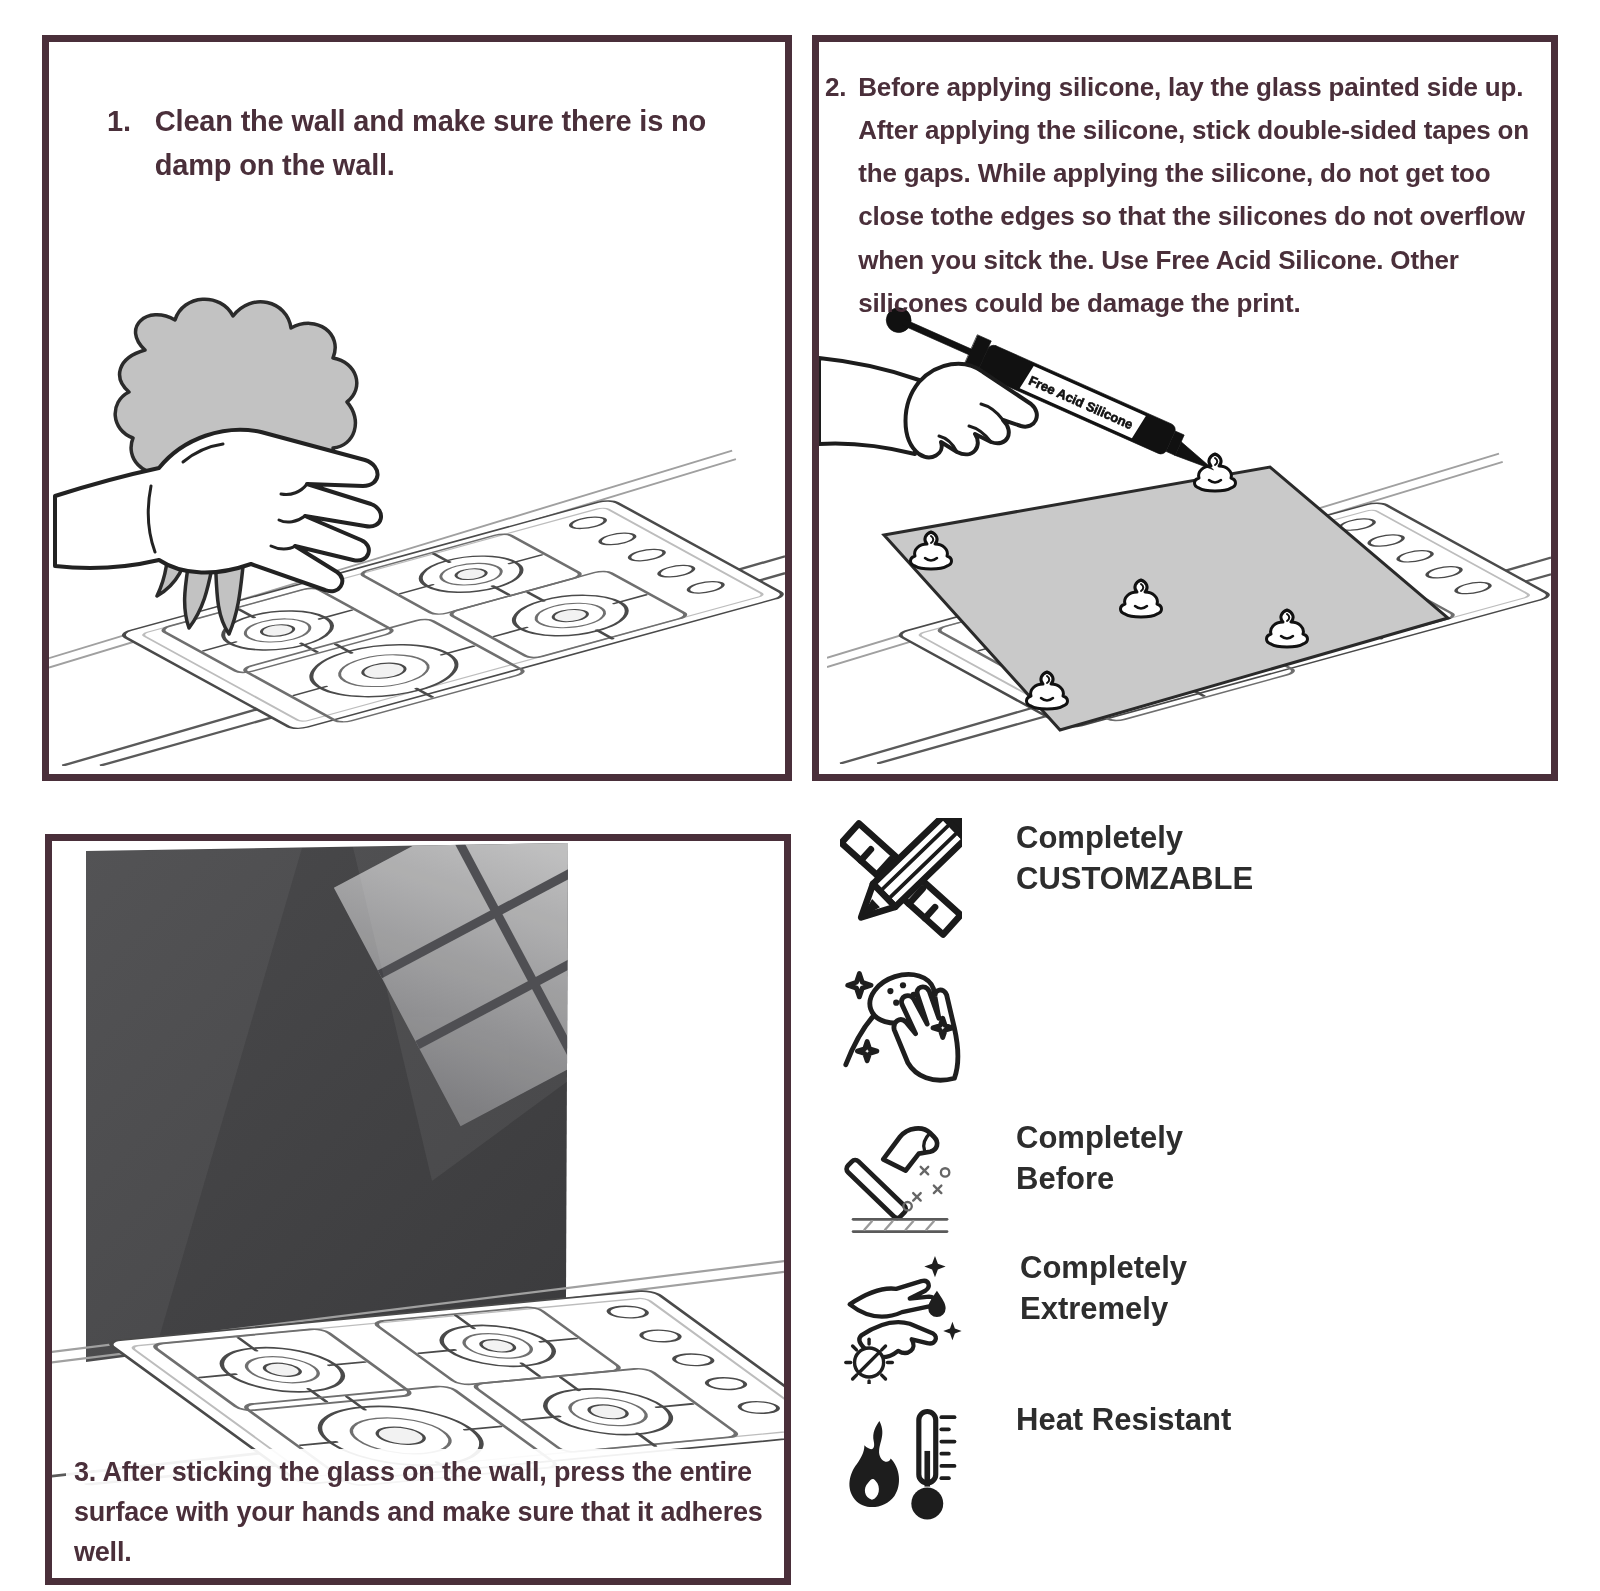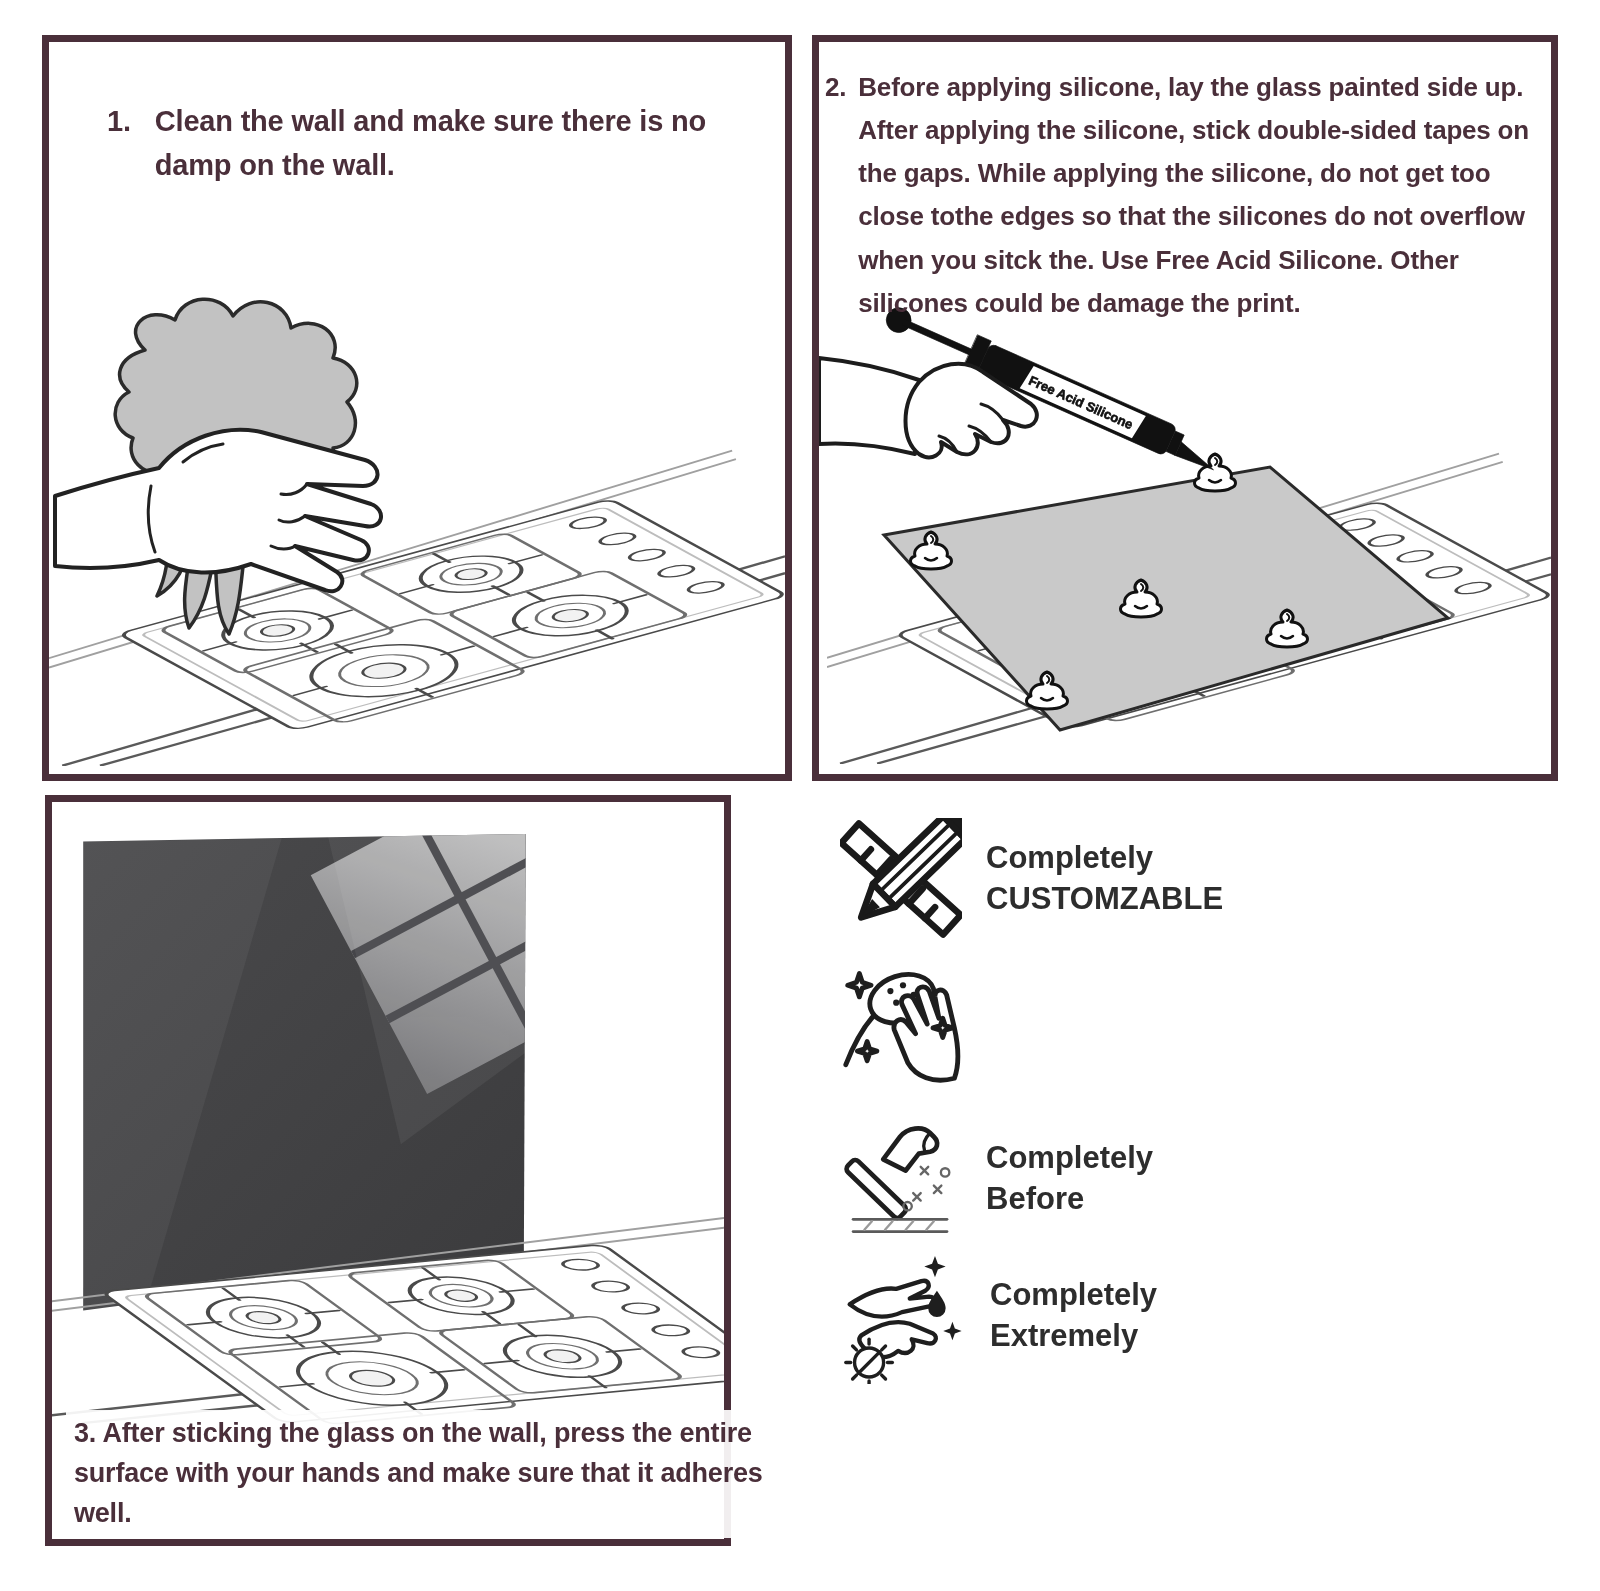--- a/index.html
+++ b/index.html
@@ -2,31 +2,31 @@
 <html><head>
 <meta charset="utf-8">
 <style>
   :root{ --maroon:#4a2f3a; --ink:#2d2d2d; }
   *{margin:0;padding:0;box-sizing:border-box}
   body{background:#fff;font-family:"Liberation Sans","DejaVu Sans",sans-serif}
   .canvas{position:relative;width:1600px;height:1591px;background:#fff;overflow:hidden}
   .panel{position:absolute;border:7px solid var(--maroon);background:#fff}
   #panel1{left:42px;top:35px;width:750px;height:746px}
   #panel2{left:812px;top:35px;width:746px;height:746px}
-  #panel3{left:45px;top:795px;width:686px;height:751px}
+  #panel3{left:45px;top:834px;width:746px;height:751px}
   .illus{position:absolute;left:0;top:0;width:100%;height:100%;z-index:1}
   .step{position:relative;z-index:2;color:var(--maroon);font-weight:bold;letter-spacing:-0.2px}
   .step .num{flex:0 0 auto}
   #panel1 .step{display:flex;gap:24px;padding:58px 26px 0 58px;font-size:29px;line-height:1.5}
   #panel2 .step{display:flex;gap:12px;padding:24px 16px 0 6px;font-size:26px;line-height:1.66}
   #panel3 .step{position:absolute;left:14px;top:608px;width:712px;font-size:27px;line-height:1.48;
                 background:rgba(255,255,255,.92);padding:4px 8px;z-index:3}
   svg text{font-family:"Liberation Sans","DejaVu Sans",sans-serif}
   .features{position:absolute;left:832px;top:810px;width:736px;height:740px}
-  .feature{position:absolute;left:8px;display:flex;align-items:center;gap:24px;color:var(--ink)}
+  .feature{position:absolute;left:8px;display:flex;gap:54px;color:var(--ink)}
   .feature .ficon{flex:0 0 auto}
   .feature .ftext{font-size:31px;font-weight:bold;line-height:1.32}
   .f1{top:8px}.f2{top:146px}.f3{top:308px}.f4{top:438px}.f5{top:590px}
   .hidden-defs{position:absolute;width:0;height:0;overflow:hidden}
 </style>
 </head>
 <body>
 
 <svg class="hidden-defs" aria-hidden="true">
   <defs>
@@ -309,15 +309,37 @@
             <line x1="19" y1="129" x2="41" y2="107"></line>
           </g>
         </g>
       </svg>
       <div class="ftext">
         <div>Completely</div>
         <div>Extremely</div>
       </div>
     </div>
 
+    <div class="feature f5">
+      <svg class="ficon" width="122" height="130" viewBox="0 0 130 138">
+        <path d="M42,22 C50,38 40,46 42,58 C44,66 52,68 54,62 C64,72 66,90 58,102 C48,116 26,118 16,106 C6,94 10,78 18,68 C22,62 26,56 26,48 C32,54 38,54 36,44 C34,34 38,28 42,22 Z" fill="#1d1d1d"></path>
+        <path d="M38,86 C44,92 42,104 34,106 C26,104 24,94 30,88 C33,84 35,82 38,86 Z" fill="#ffffff"></path>
+        <g stroke="#1d1d1d">
+          <rect x="84" y="12" width="18" height="76" rx="9" fill="#ffffff" stroke-width="5.5"></rect>
+          <rect x="90" y="54" width="6" height="38" fill="#1d1d1d" stroke="none"></rect>
+          <circle cx="93" cy="110" r="17" fill="#1d1d1d" stroke="none"></circle>
+          <g stroke-width="4" stroke-linecap="round">
+            <line x1="108" y1="18" x2="122" y2="18"></line>
+              <line x1="108" y1="31" x2="116" y2="31"></line>
+            <line x1="108" y1="44" x2="122" y2="44"></line>
+              <line x1="108" y1="57" x2="116" y2="57"></line>
+            <line x1="108" y1="70" x2="122" y2="70"></line>
+              <line x1="108" y1="83" x2="116" y2="83"></line>
+          </g>
+        </g>
+      </svg>
+      <div class="ftext">
+        <div>Heat Resistant</div>
+      </div>
+    </div>
 
   </aside>
 </div>
 
 </body></html>

